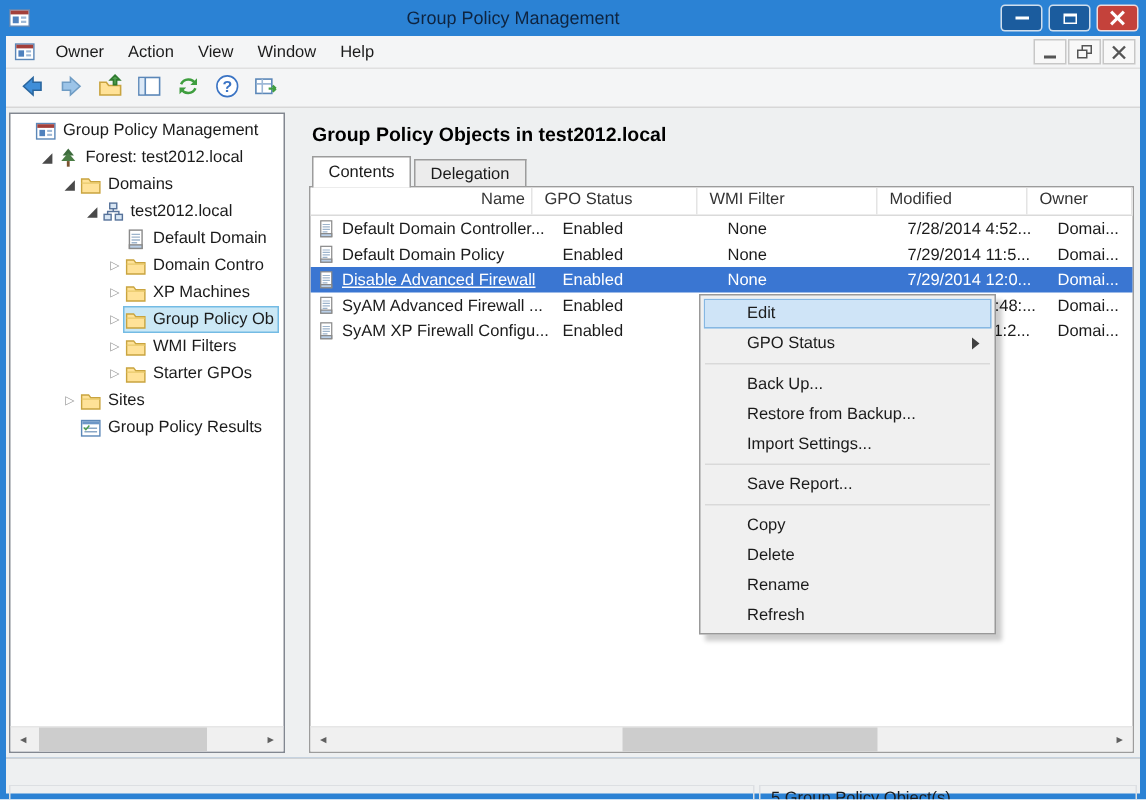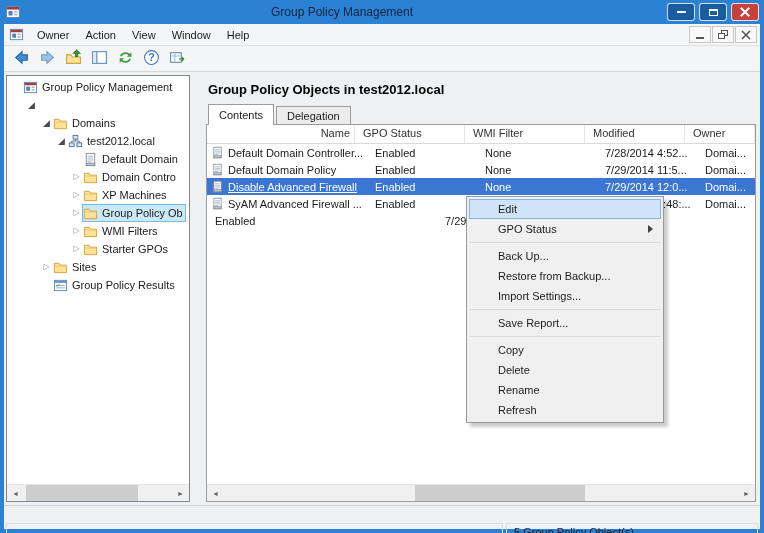--- a/index.html
+++ b/index.html
@@ -198,20 +198,28 @@
                   <rect x="2" y="3" width="12" height="2.6" fill="#a33f3a"></rect>
                   <rect x="3.5" y="7" width="4" height="4.5" fill="#4f81bd"></rect>
                   <rect x="9" y="7" width="3.5" height="1.5" fill="#9db8d6"></rect>
                   <rect x="9" y="9.8" width="3.5" height="1.5" fill="#9db8d6"></rect>
                 </svg></span>
               <span class="t-label">Group Policy Management</span>
             </span>
           </div>
           <div class="tree-row" style="padding-left: 19px;">
             <span class="expander expanded">◢</span>
+            <span class="sel-wrap">
+              <span class="t-icon"><svg viewBox="0 0 16 16">
+                  <path d="M8 1 12 6 H4 Z" fill="#3d6b3d"></path>
+                  <path d="M8 4 13 10 H3 Z" fill="#4a7d45"></path>
+                  <rect x="7" y="10" width="2" height="4" fill="#7a5230"></rect>
+                </svg></span>
+              <span class="t-label">Forest: test2012.local</span>
+            </span>
           </div>
           <div class="tree-row" style="padding-left: 34px;">
             <span class="expander expanded">◢</span>
             <span class="sel-wrap">
               <span class="t-icon"><svg viewBox="0 0 16 16">
                   <path d="M1.5 3.5 h5 l1.5 2 h6.5 v8 h-13 z" fill="#ffe298" stroke="#c9a43f"></path>
                   <path d="M1.5 6.5 h13" stroke="#e8c96a"></path>
                 </svg></span>
               <span class="t-label">Domains</span>
             </span>
@@ -387,20 +395,28 @@
                       <rect x="3.5" y="12" width="9" height="2.5" fill="#b9cfe8" stroke="#8a8a8a"></rect>
                     </svg></span>
                   <span>SyAM Advanced Firewall ...</span>
                 </div>
                 <div class="lv-c" style="width: 110px;">Enabled</div>
                 <div class="lv-c" style="width: 120px;"></div>
                 <div class="lv-c" style="width: 100px;">7/29/2014 9:48:...</div>
                 <div class="lv-c" style="width: 70px;">Domai...</div>
               </div>
               <div class="lv-row">
+                <div class="lv-c c-name" style="width: 160px;">
+                  <span class="lv-ico"><svg viewBox="0 0 16 16">
+                      <rect x="3.5" y="1.5" width="9" height="13" fill="#fff" stroke="#8a8a8a"></rect>
+                      <path d="M5 4.5h6M5 6.5h6M5 8.5h6M5 10.5h4" stroke="#9db4cc"></path>
+                      <rect x="3.5" y="12" width="9" height="2.5" fill="#b9cfe8" stroke="#8a8a8a"></rect>
+                    </svg></span>
+                  <span>SyAM XP Firewall Configu...</span>
+                </div>
                 <div class="lv-c" style="width: 110px;">Enabled</div>
                 <div class="lv-c" style="width: 120px;"></div>
                 <div class="lv-c" style="width: 100px;">7/29/2014 11:2...</div>
                 <div class="lv-c" style="width: 70px;">Domai...</div>
               </div>
             </div>
         </div>
         <div class="h-scroll">
           <span class="sb-btn left">◄</span>
           <span class="sb-thumb" style="left:38%;width:31%;"></span>

